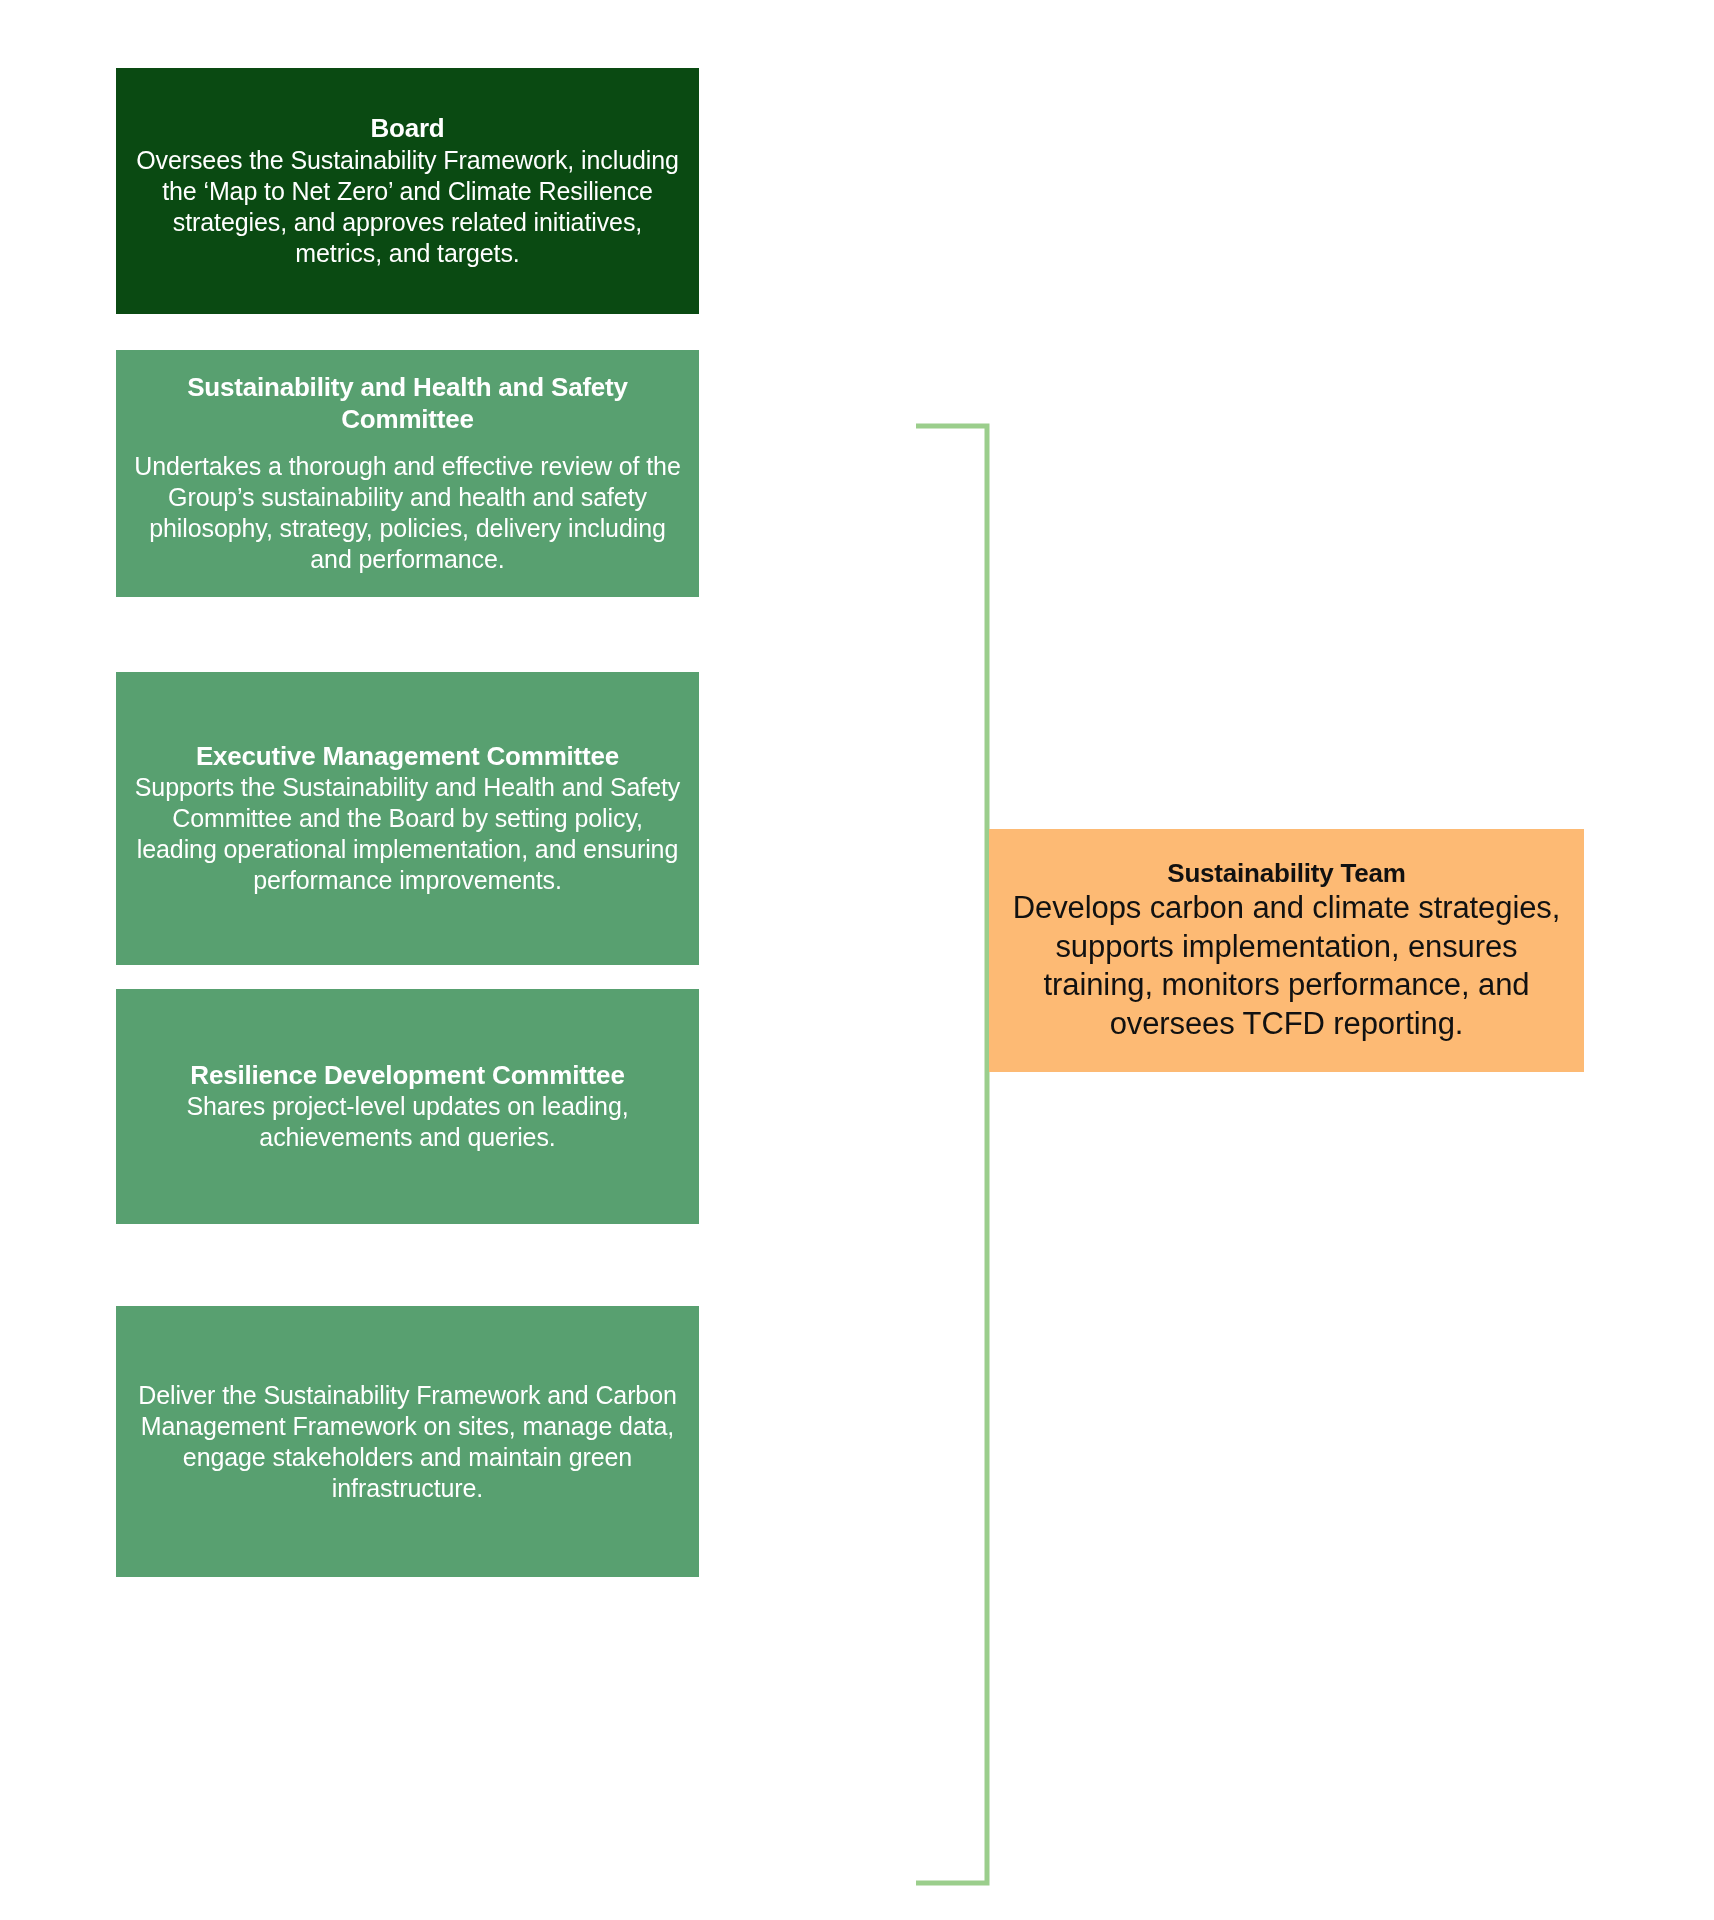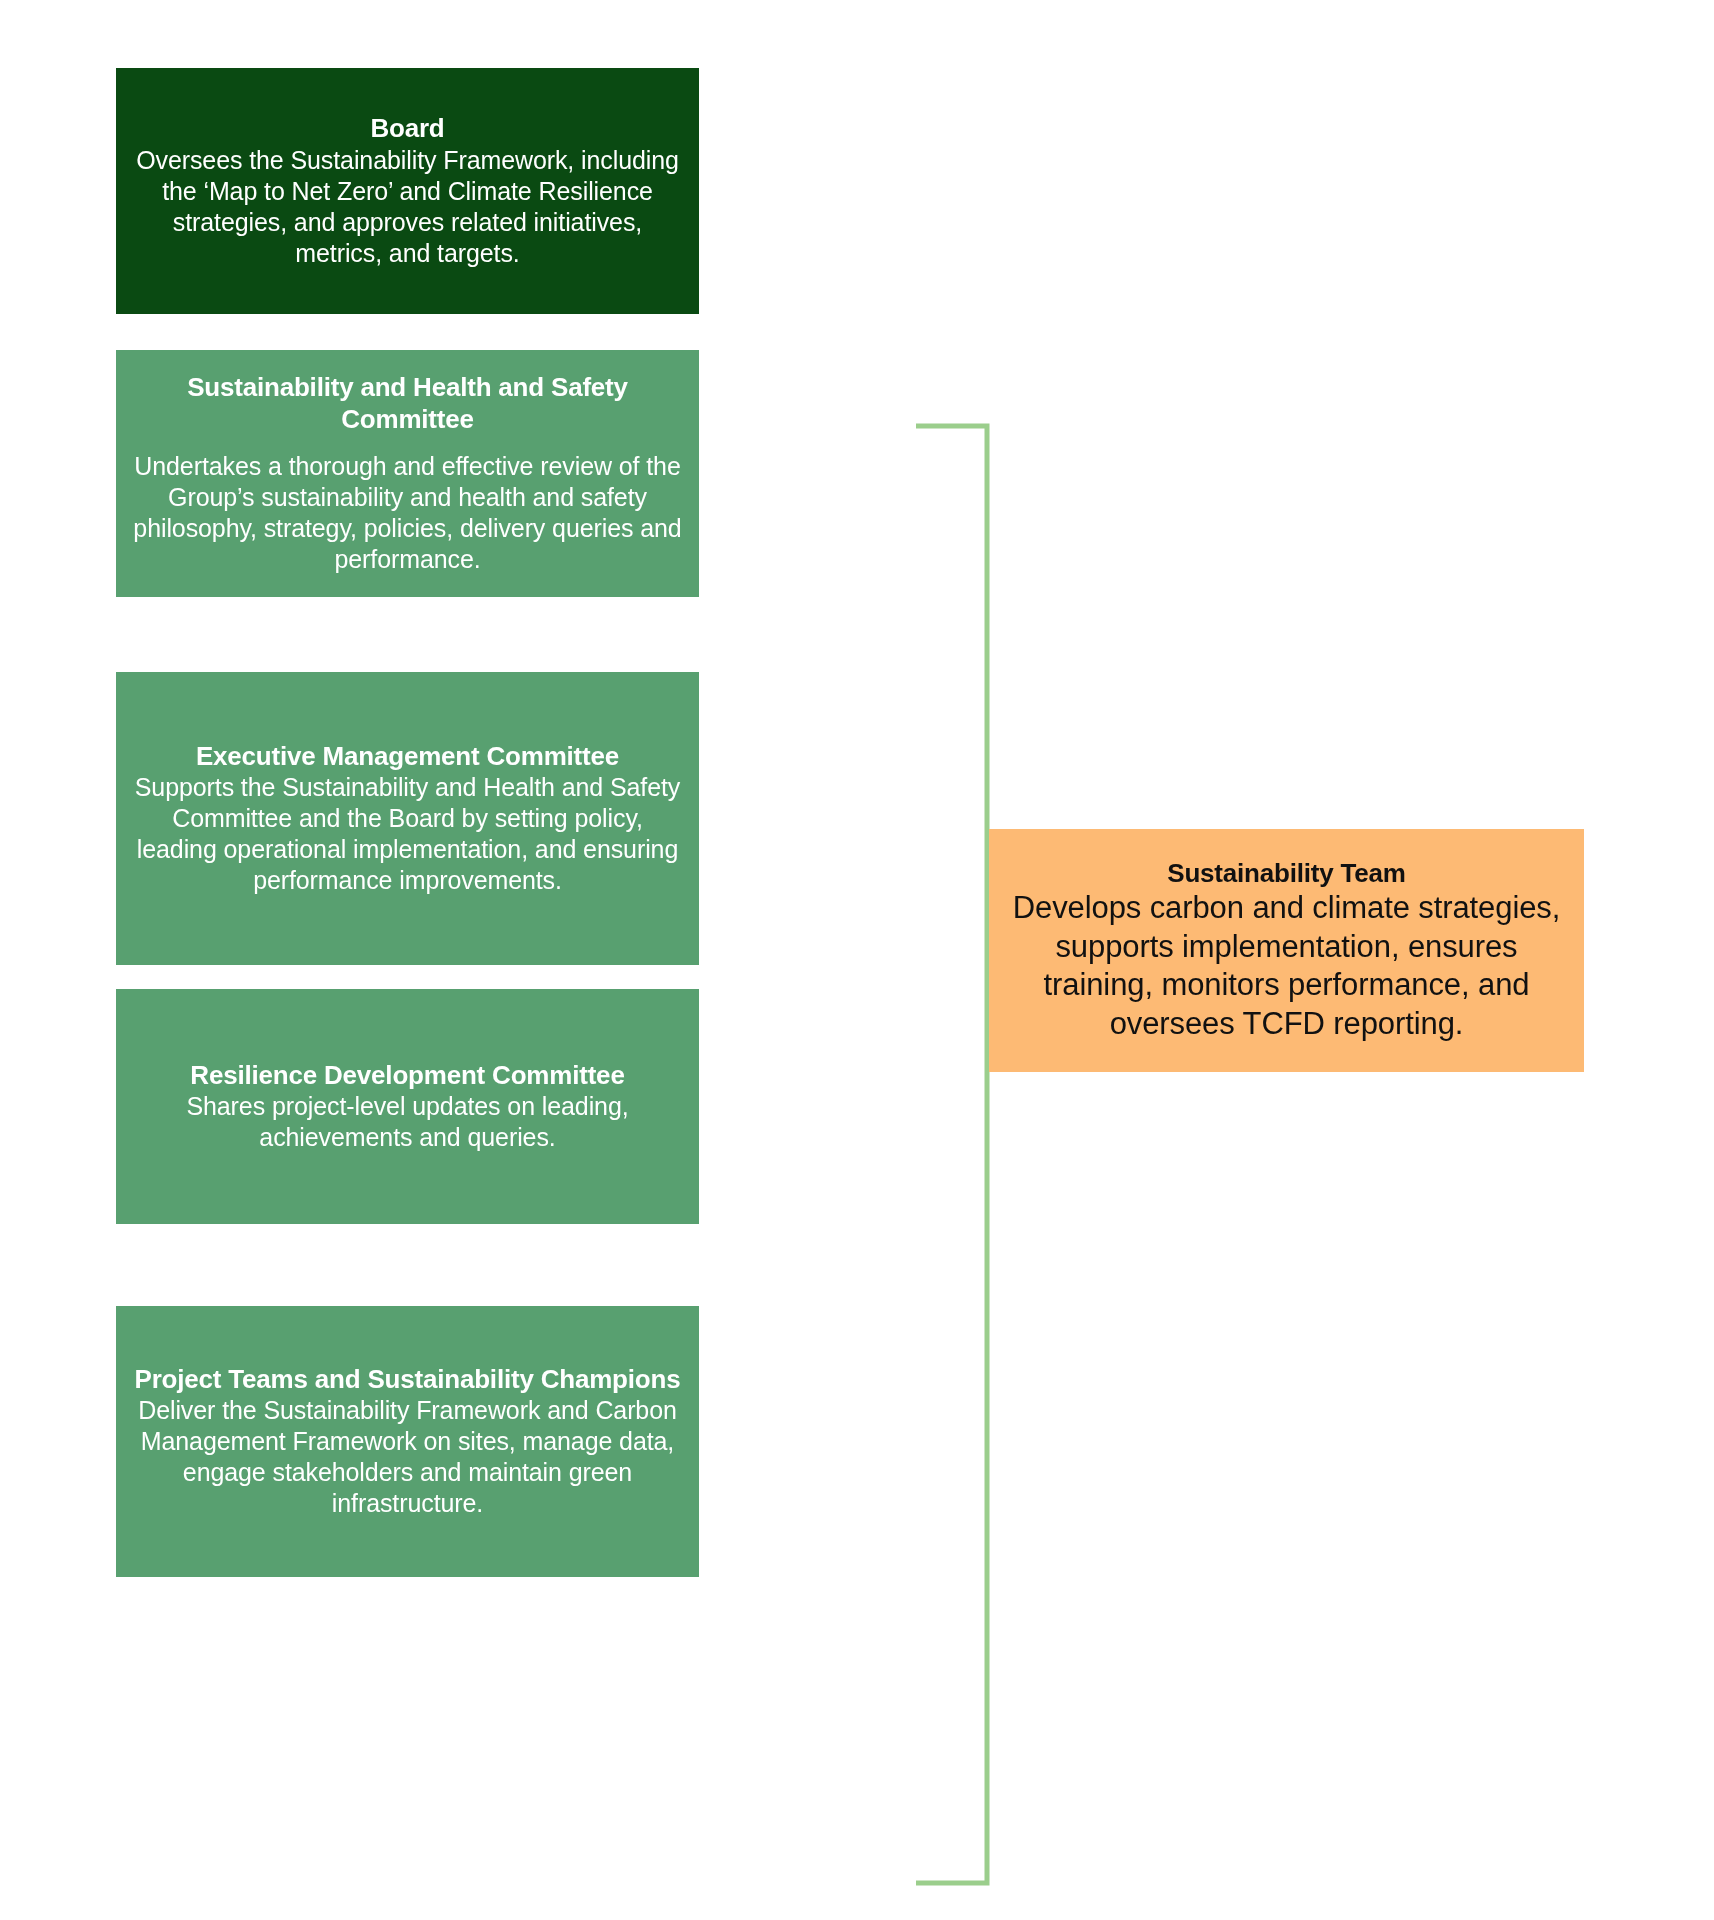--- a/index.html
+++ b/index.html
@@ -98,35 +98,34 @@
     </svg>
   </div>
 
   <div class="node node--board">
     <p class="title">Board</p>
     <p class="desc">Oversees the Sustainability Framework, including the ‘Map to Net Zero’ and Climate Resilience strategies, and approves related initiatives, metrics, and targets.</p>
   </div>
 
   <div class="node node--mid node--shsc">
     <p class="title">Sustainability and Health and Safety Committee</p>
-    <p class="desc">Undertakes a thorough and effective review of the Group’s sustainability and health and safety philosophy, strategy, policies, delivery queries and performance.</p>
+    <p class="desc">Undertakes a thorough and effective review of the Group’s sustainability and health and safety philosophy, strategy, policies, delivery including and performance.</p>
   </div>
 
   <div class="node node--mid node--emc">
     <p class="title">Executive Management Committee</p>
     <p class="desc">Supports the Sustainability and Health and Safety Committee and the Board by setting policy, leading operational implementation, and ensuring performance improvements.</p>
   </div>
 
   <div class="node node--mid node--sdc">
     <p class="title">Resilience Development Committee</p>
     <p class="desc">Shares project-level updates on leading, achievements and queries.</p>
   </div>
 
   <div class="node node--mid node--ptsc">
-    <p class="title">Project Teams and Sustainability Champions</p>
     <p class="desc">Deliver the Sustainability Framework and Carbon Management Framework on sites, manage data, engage stakeholders and maintain green infrastructure.</p>
   </div>
 
   <div class="node node--team">
     <p class="title">Sustainability Team</p>
     <p class="desc">Develops carbon and climate strategies, supports implementation, ensures training, monitors performance, and oversees TCFD reporting.</p>
   </div>
 
 </div>
 

